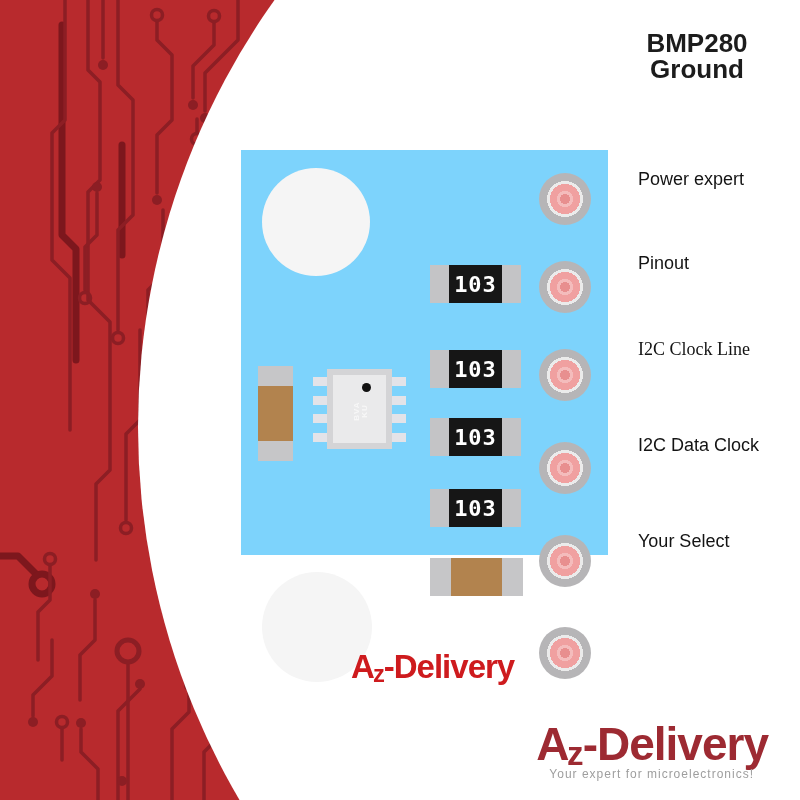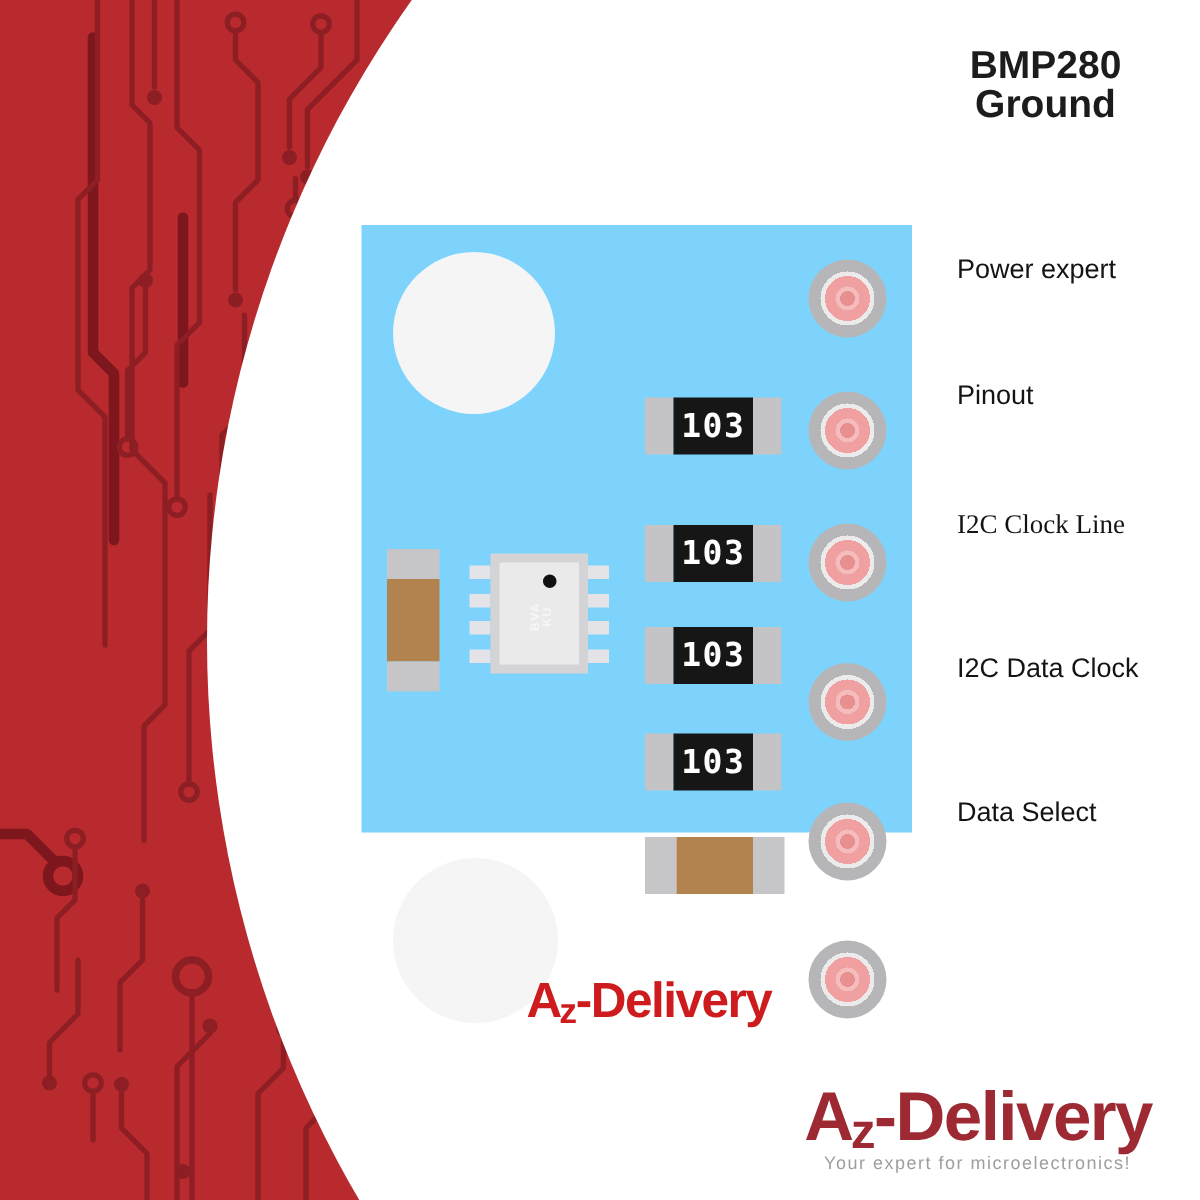--- a/index.html
+++ b/index.html
@@ -236,20 +236,20 @@
 
   <div id="title">
     <div>BMP280</div>
     <div>Ground</div>
   </div>
 
   <div class="pin-label" style="top:169px;">Power expert</div>
   <div class="pin-label" style="top:253px;">Pinout</div>
   <div class="pin-label" style="top:339px;font-family:Liberation Serif, serif;">I2C Clock Line</div>
   <div class="pin-label" style="top:435px;">I2C Data Clock</div>
-  <div class="pin-label" style="top:531px;">Data Select</div>
+  <div class="pin-label" style="top:531px;">Your Select</div>
 
   <div id="brand">
     <div class="brand-name"><span>A</span><span class="az-z">z</span><span>-Delivery</span></div>
     <div class="tagline">Your expert for microelectronics!</div>
   </div>
 
 </div>
 
 </body></html>

